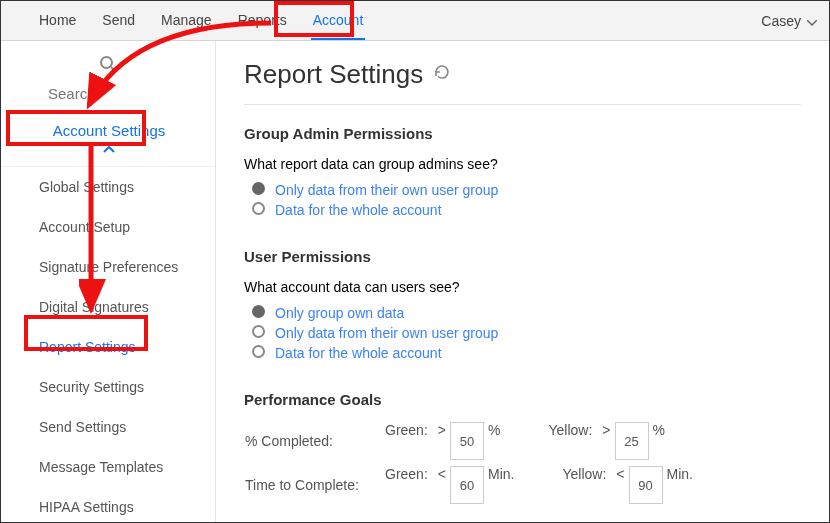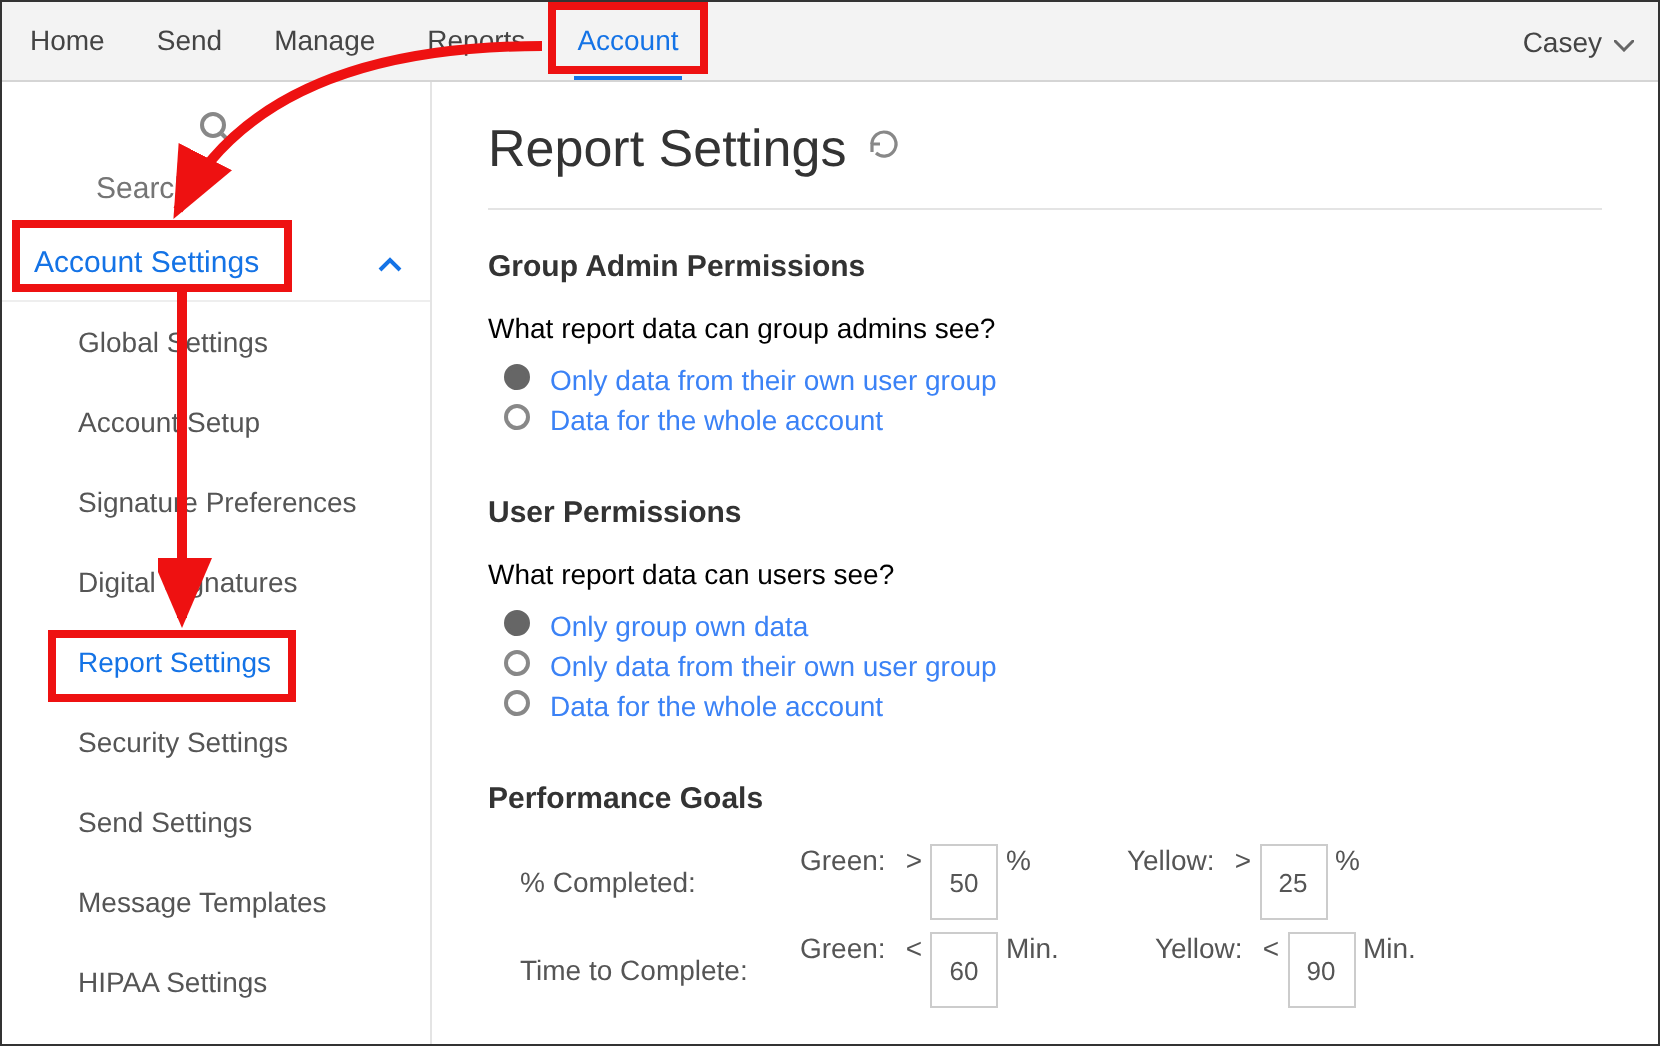--- a/index.html
+++ b/index.html
@@ -1,53 +1,53 @@
 <!DOCTYPE html>
 <html><head>
 <meta charset="utf-8">
 <style>
   * { box-sizing: border-box; margin: 0; padding: 0; }
   body { font-family: -apple-system, BlinkMacSystemFont, "Segoe UI", Arial, sans-serif; background:#fff; }
   .app { width:830px; height:523px; border:1px solid #333; position:relative; overflow:hidden; }
 
   
   .topnav { height:40px; background:#f3f3f3; border-bottom:1px solid #d5d5d5; display:flex; align-items:center; padding:0 12px; font-size:14px; color:#444; }
-  .topnav .tabs { display:flex; gap:22px; }
+  .topnav .tabs { display:flex; gap:22px;margin-left:24px; }
   .topnav .tab { cursor:pointer; padding:10px 2px; }
   .topnav .tab.active { color:#1473e6; border-bottom:2px solid #1473e6; }
   .topnav .spacer { flex:1; }
   .topnav .user { display:flex; align-items:flex-start; gap:6px; cursor:pointer; }
 
   
   .body { display:flex; height:calc(100% - 40px); }
   .sidebar { width:215px; border-right:1px solid #e4e4e4; display:flex; flex-direction:column; position:relative; }
   .search { display:flex; align-items:center; gap:8px; padding:14px 12px 10px; color:#777;flex-direction:column; }
   .search input { border:none; outline:none; font-size:15px; color:#444; width:120px; background:transparent; }
-  .section-hdr { display:flex; align-items:center; justify-content:space-between; padding:10px 14px 10px 16px; color:#1473e6; font-size:15px; cursor:pointer; border-bottom:1px solid #eee; }
+  .section-hdr { display:flex; align-items:center; justify-content:space-between; padding:10px 14px 10px 16px; color:#1473e6; font-size:15px; cursor:pointer; border-bottom:1px solid #eee;flex-direction:column; }
   .sidebar-items { overflow-y:auto; flex:1; position:relative; }
   .sidebar-items::-webkit-scrollbar { width:8px; }
   .sidebar-items::-webkit-scrollbar-thumb { background:#c7c7c7; border-radius:4px; }
   .sitem { padding:12px 14px 12px 38px; font-size:14px; color:#555; cursor:pointer; }
   .sitem.active { color:#1473e6; }
 
   
   .main { flex:1; overflow-y:auto; padding:18px 28px 10px 28px; position:relative; }
   .main::-webkit-scrollbar { width:8px; }
   .main::-webkit-scrollbar-thumb { background:#c7c7c7; border-radius:4px; }
   h1 { font-size:26px; font-weight:400; color:#333; display:flex; align-items:center; gap:10px; }
   h1 .refresh { font-size:18px; color:#888; cursor:pointer; }
   .divider { border-bottom:1px solid #e4e4e4; margin:14px 0 20px; }
   h3 { font-size:15px; font-weight:600; color:#333; margin-bottom:14px; }
   .q { font-size:14px; color:#000000; margin-bottom:10px; }
   .radio-row { display:flex; align-items:flex-start; gap:10px; font-size:14px; color:#3b82f6; margin:4px 0 4px 8px; }
   .radio-dot { width:13px; height:13px; border-radius:50%; border:2px solid #888; display:inline-block; position:relative; }
   .radio-dot.filled { background:#666; border-color:#666; }
   .section-gap { height:26px; }
 
-  .perf-row { display:flex; align-items:center; gap:10px; font-size:14px; color:#555; margin:6px 16px; }
+  .perf-row { display:flex; align-items:center; gap:10px; font-size:14px; color:#555; margin:6px 1px; }
   .perf-row .lbl { width:130px; }
   .perf-row .col { display:flex; align-items:flex-start; gap:4px; }
   .perf-row input { width:34px; height:38px; border:1px solid #ccc; text-align:center; font-size:13px; color:#555; }
   .perf-row .op { margin-left:6px; }
   .perf-row .gap { width:28px; }
 
   
   .hl { position:absolute; border:4px solid #e11; pointer-events:none; z-index:50; }
   .hl1 { left:273px; top:0px; width:80px; height:36px; }
   .hl2 { left:5px; top:109px; width:140px; height:36px; }
@@ -131,21 +131,21 @@
         <span class="radio-dot filled"></span>
         <span>Only data from their own user group</span>
       </div>
       <div class="radio-row">
         <span class="radio-dot"></span>
         <span>Data for the whole account</span>
       </div>
 
       <div class="section-gap"></div>
       <h3>User Permissions</h3>
-      <div class="q">What report data can users see?</div>
+      <div class="q">What account data can users see?</div>
       <div class="radio-row">
         <span class="radio-dot filled"></span>
         <span>Only group own data</span>
       </div>
       <div class="radio-row">
         <span class="radio-dot"></span>
         <span>Only data from their own user group</span>
       </div>
       <div class="radio-row">
         <span class="radio-dot"></span>

